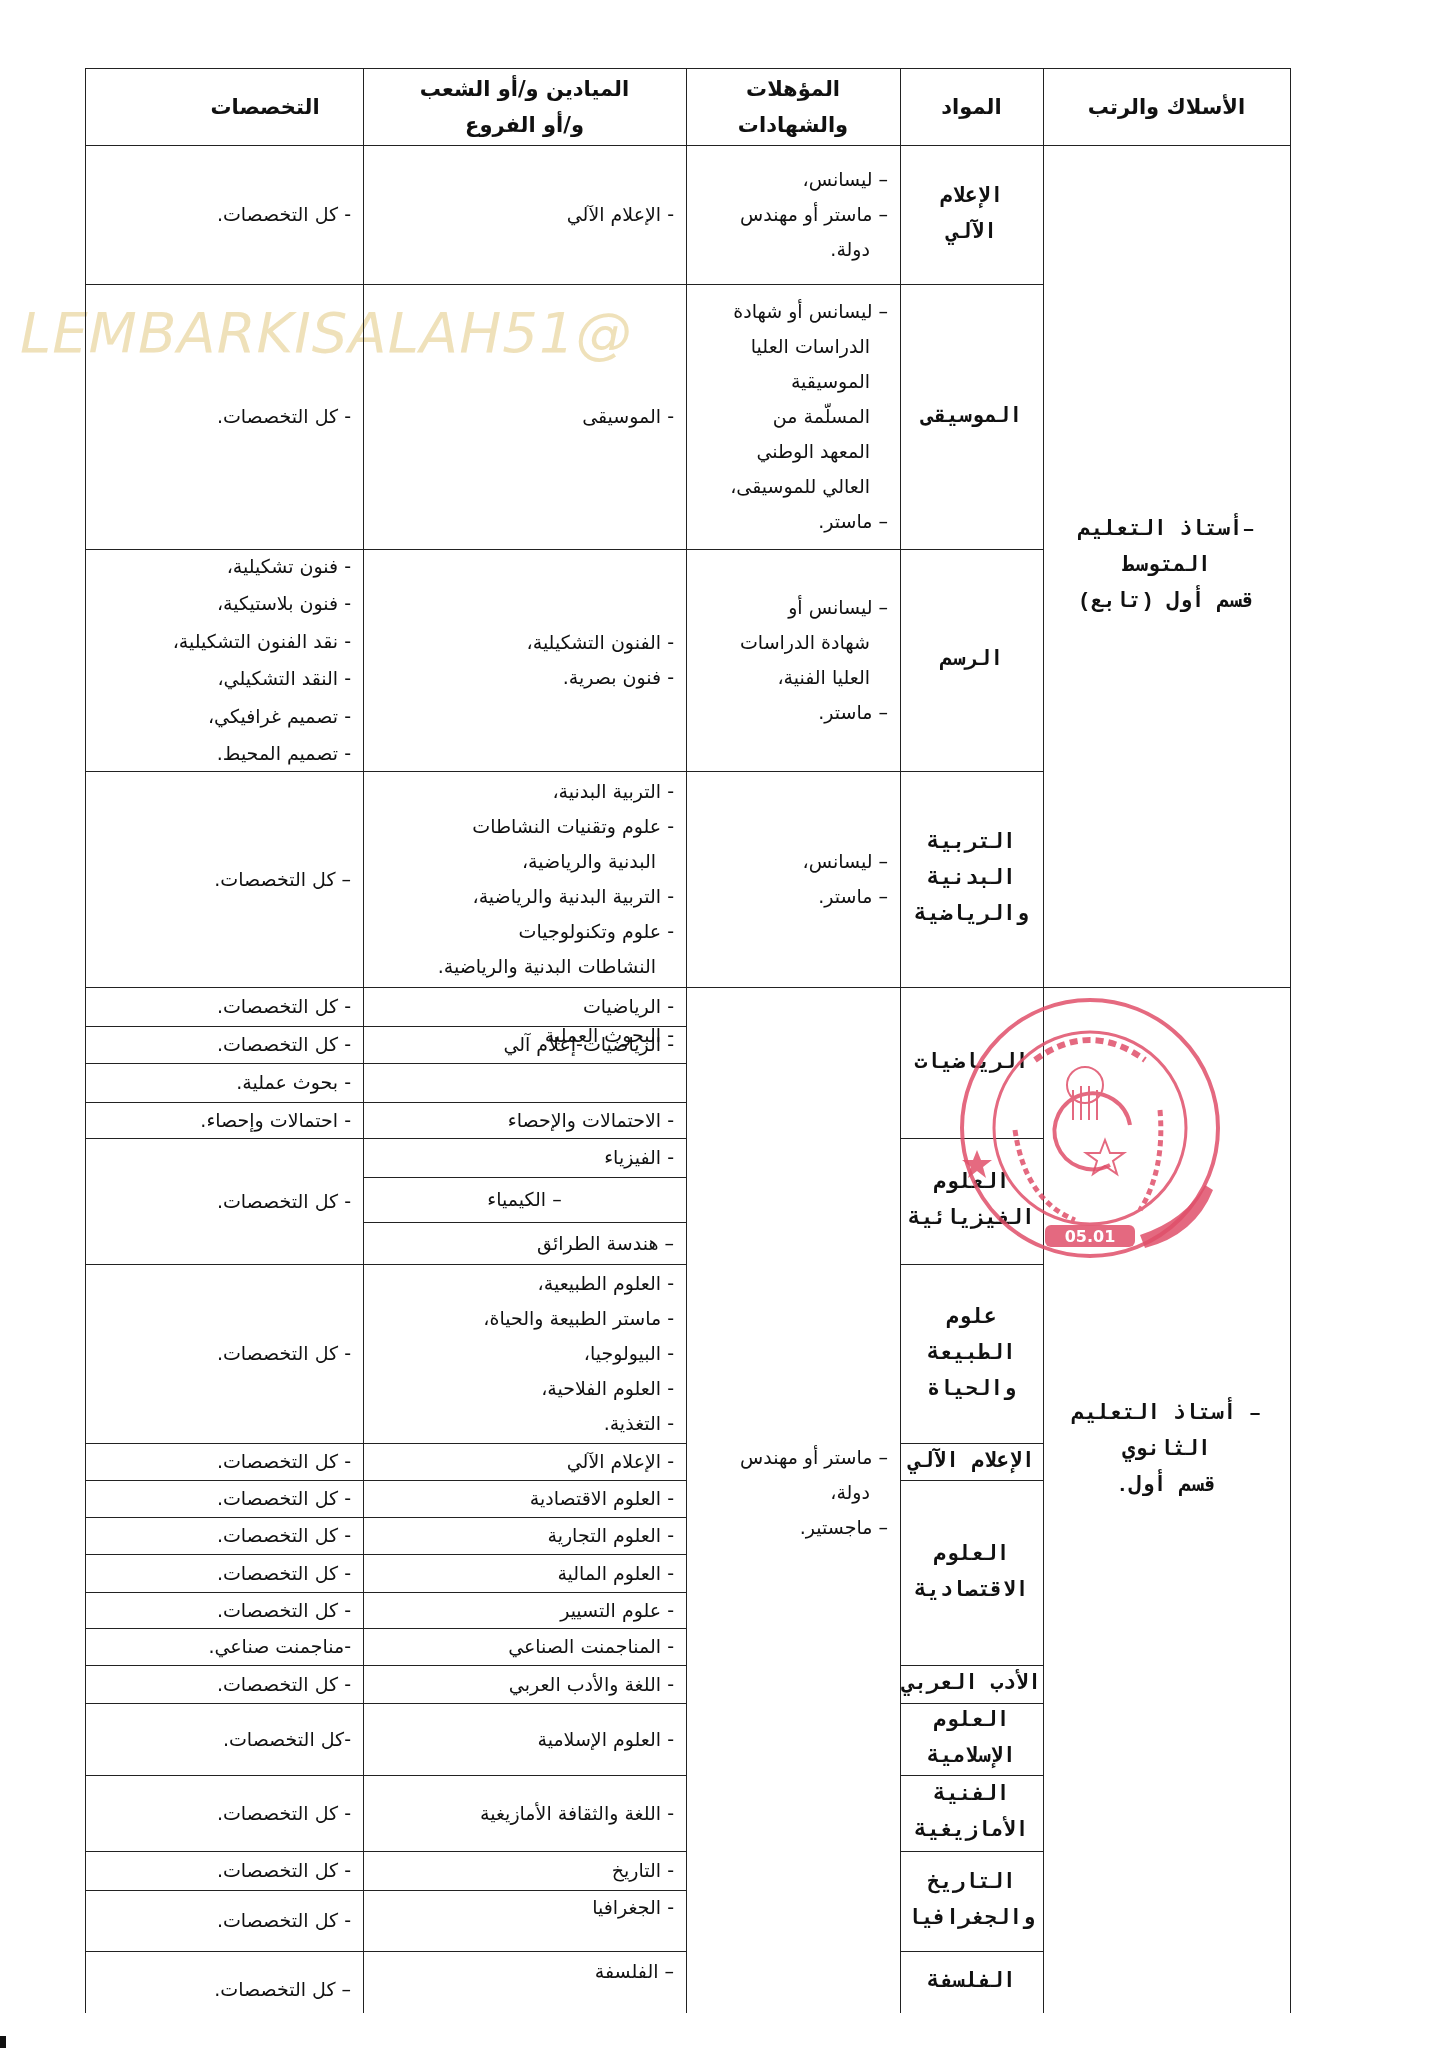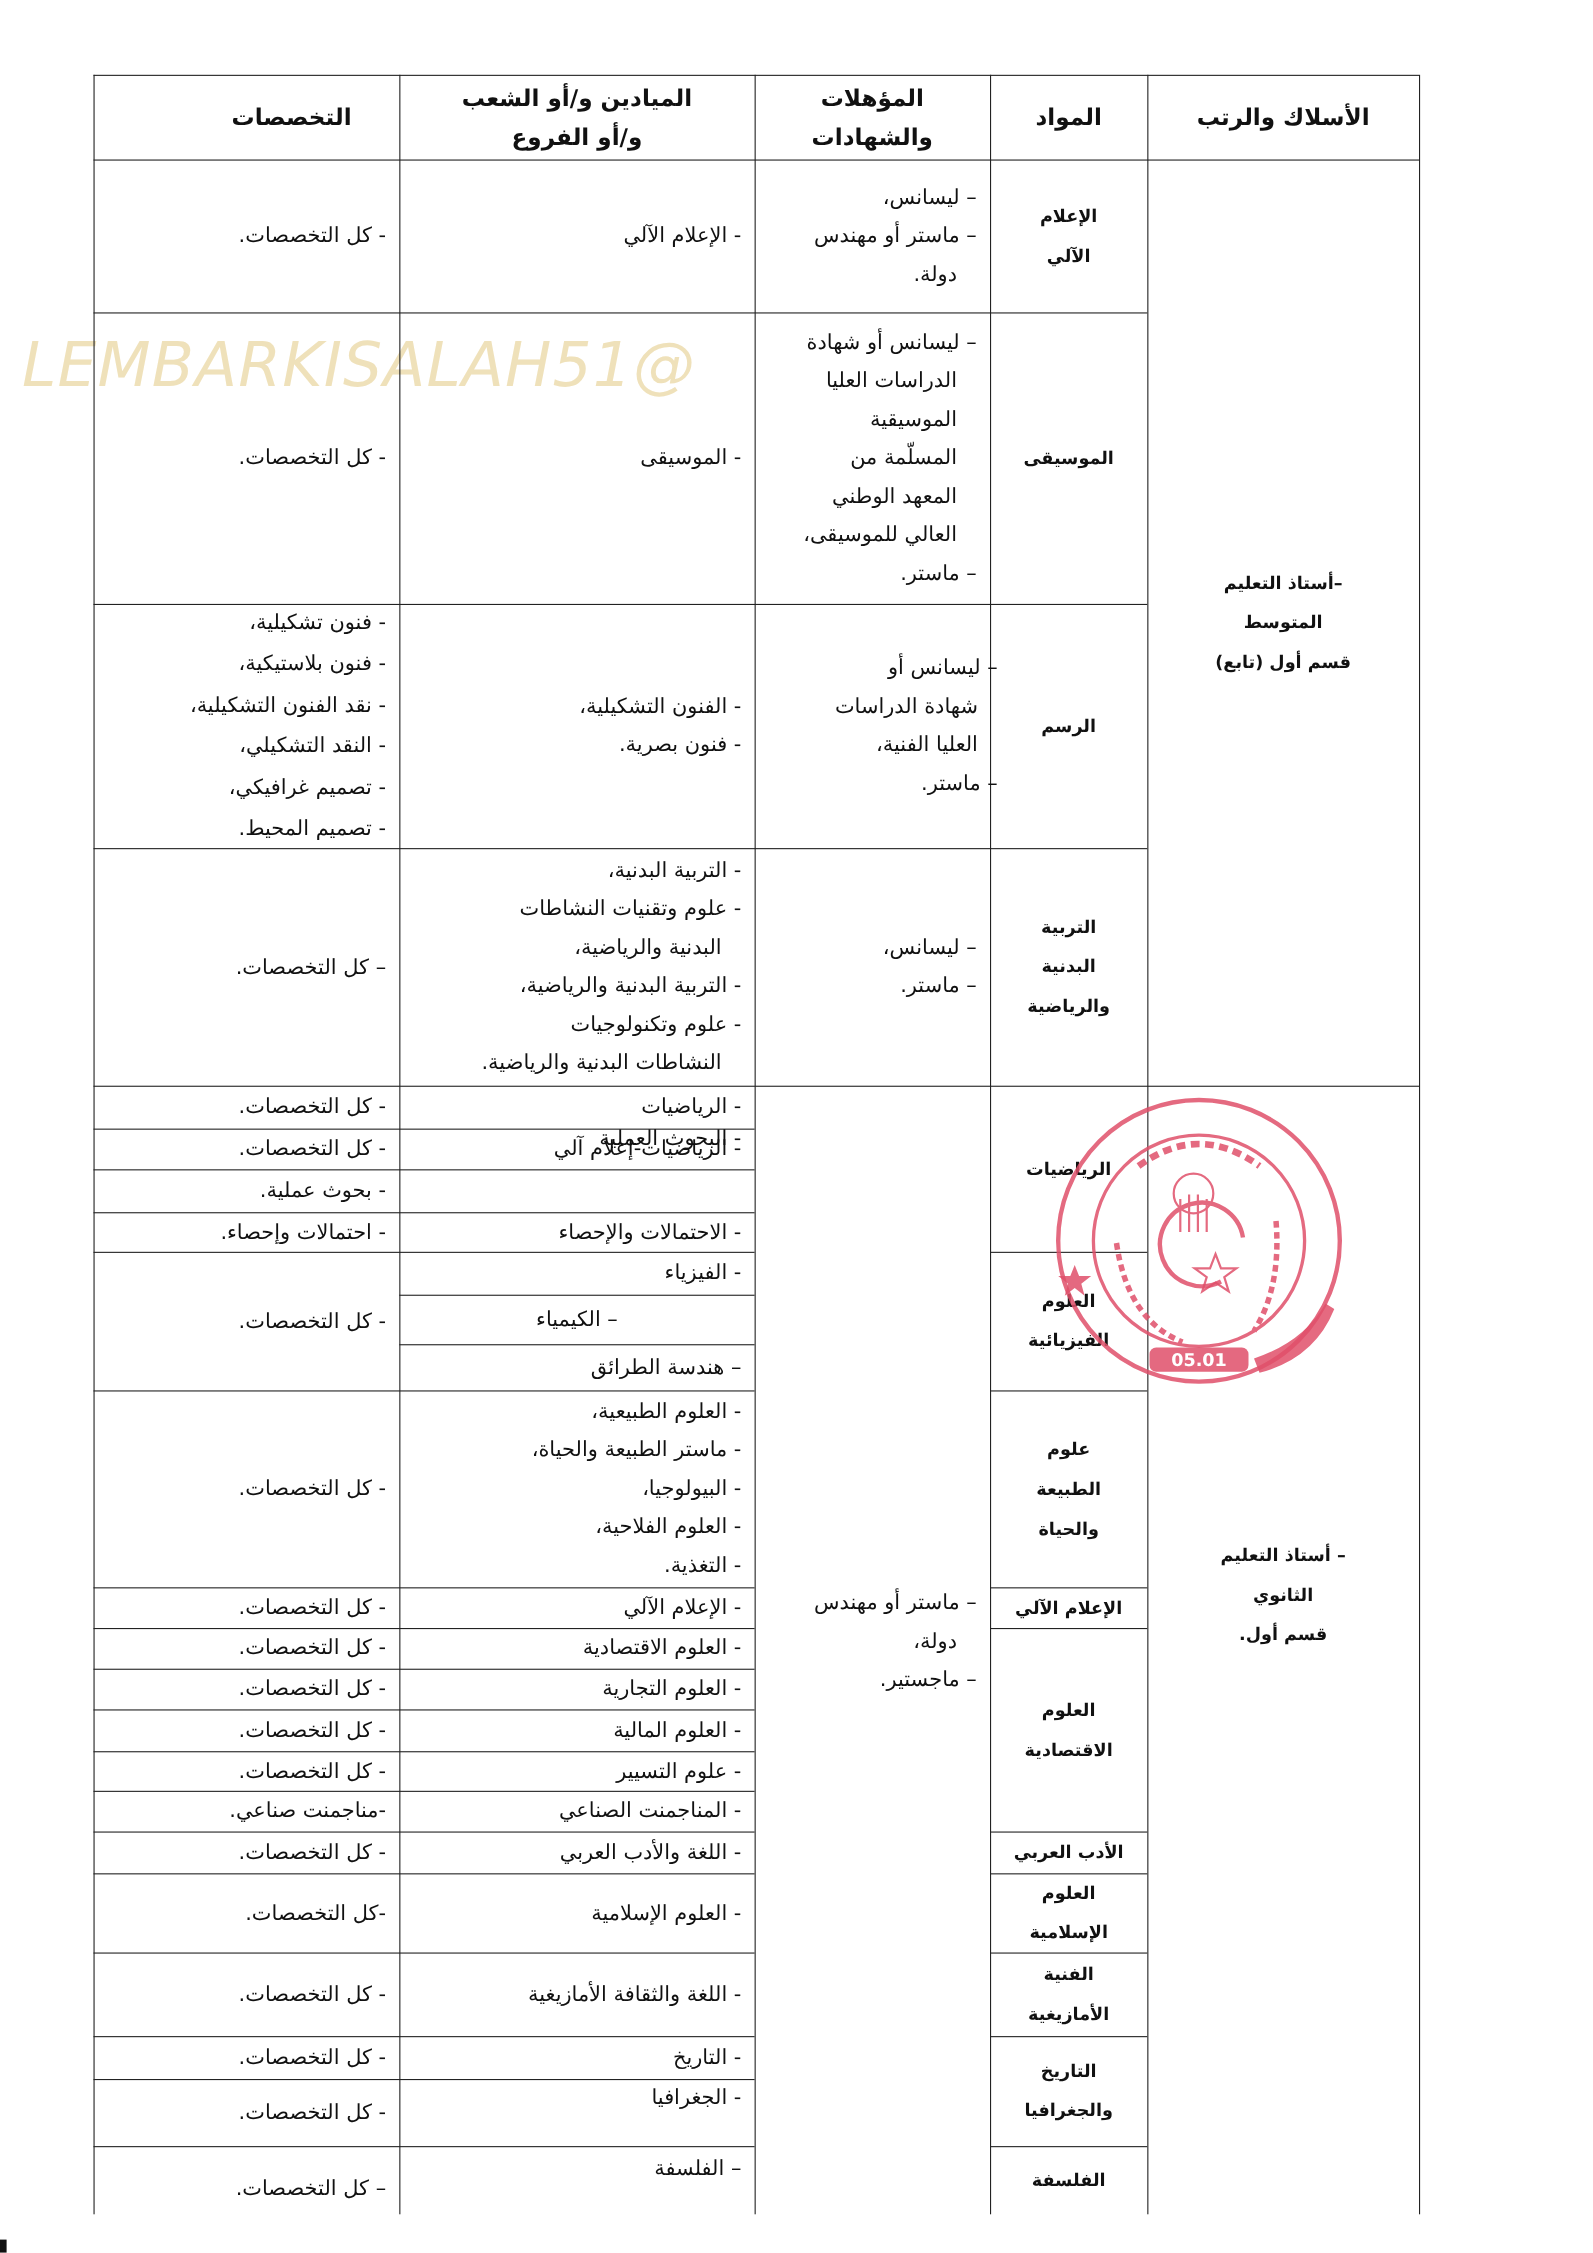--- a/index.html
+++ b/index.html
@@ -9,21 +9,21 @@
   }
   .page { position: absolute; left: 0; top: 0; width: 1448px; height: 2048px; }
   .cell {
     position: absolute; box-sizing: border-box;
     direction: rtl; text-align: right;
     font-size: 19px; line-height: 35px;
     display: flex; flex-direction: column; justify-content: center;
     padding: 0 12px;
   }
   .cell.center { text-align: center; align-items: center; }
-  .cell.bold { font-weight: bold; font-size: 16px; line-height: 36px; }
+  .cell.bold { font-weight: bold; font-size: 21px; line-height: 36px; font-family: Liberation Mono, monospace; }
   .hline { position: absolute; height: 0; border-top: 1.6px solid #222; }
   .vline { position: absolute; width: 0; border-left: 1.6px solid #222; }
   .hdr { font-weight: bold; font-size: 21px; line-height: 36px; }
   .watermark {
     position: absolute; left: 20px; top: 300px; font-family: "DejaVu Sans", sans-serif;
     font-size: 56px; font-style: italic; font-weight: 200; letter-spacing: 1px;
     color: rgba(226, 200, 130, 0.55); direction: ltr; white-space: nowrap; pointer-events: none;
   }
   .stamp { position: absolute; left: 955px; top: 990px; width: 270px; height: 275px; pointer-events: none; }
   .line { display: block; white-space: nowrap; }
@@ -150,21 +150,21 @@
       </div>
       <div class="cell" style="left:85px; top:284px; width:278px; height:265px;">
         <span class="line">- كل التخصصات.</span>
       </div>
     </div>
 
     <div>
       <div class="cell center bold" style="left:900px; top:549px; width:143px; height:222px;">
         <span class="line">الرسم</span>
       </div>
-      <div class="cell" style="left:686px; top:549px; width:214px; height:222px;margin-left:19px;">
+      <div class="cell" style="left:686px; top:549px; width:214px; height:222px;">
         <span class="line">–   ليسانس أو</span>
         <span class="line ind">شهادة الدراسات</span>
         <span class="line ind">العليا الفنية،</span>
         <span class="line">–   ماستر.</span>
       </div>
       <div class="cell" style="left:363px; top:549px; width:323px; height:222px;">
         <span class="line">- الفنون التشكيلية،</span>
         <span class="line">- فنون بصرية.</span>
       </div>
       <div class="cell" style="left:85px; top:549px; width:278px; height:222px;justify-content:space-between;">

